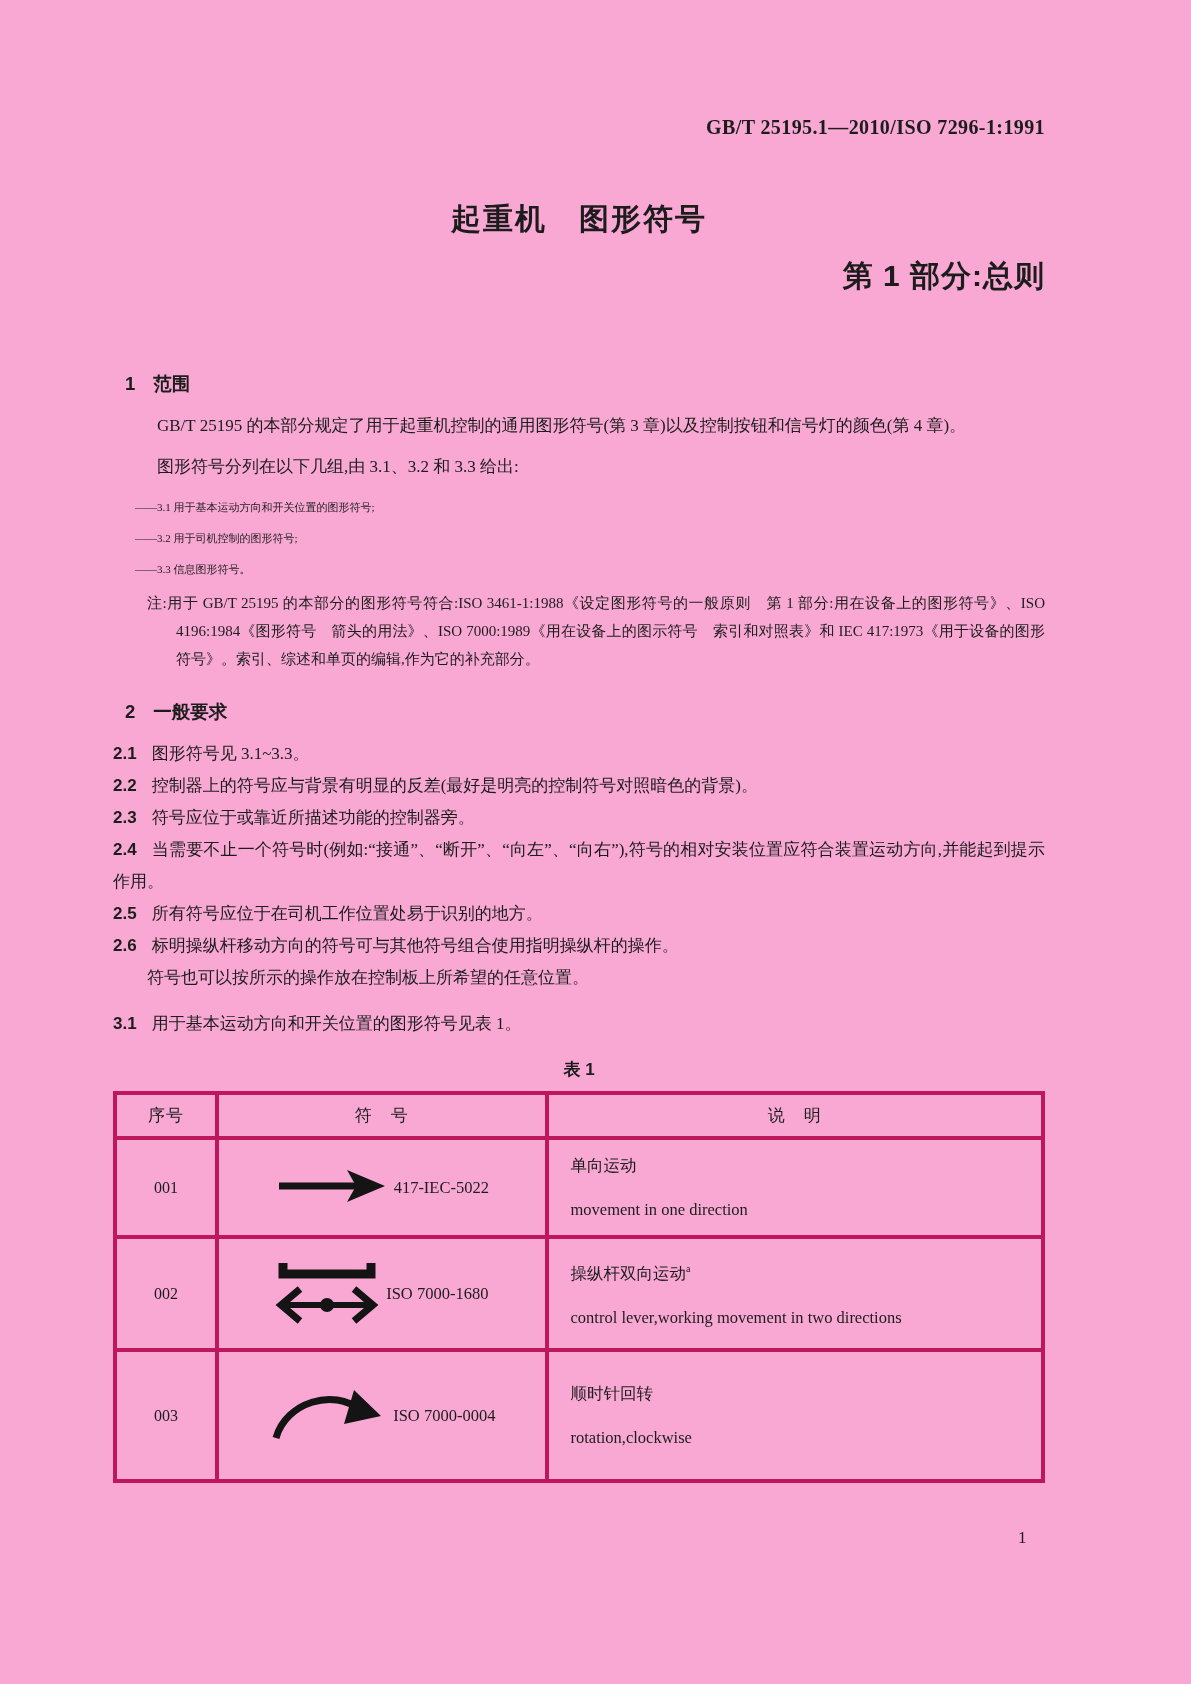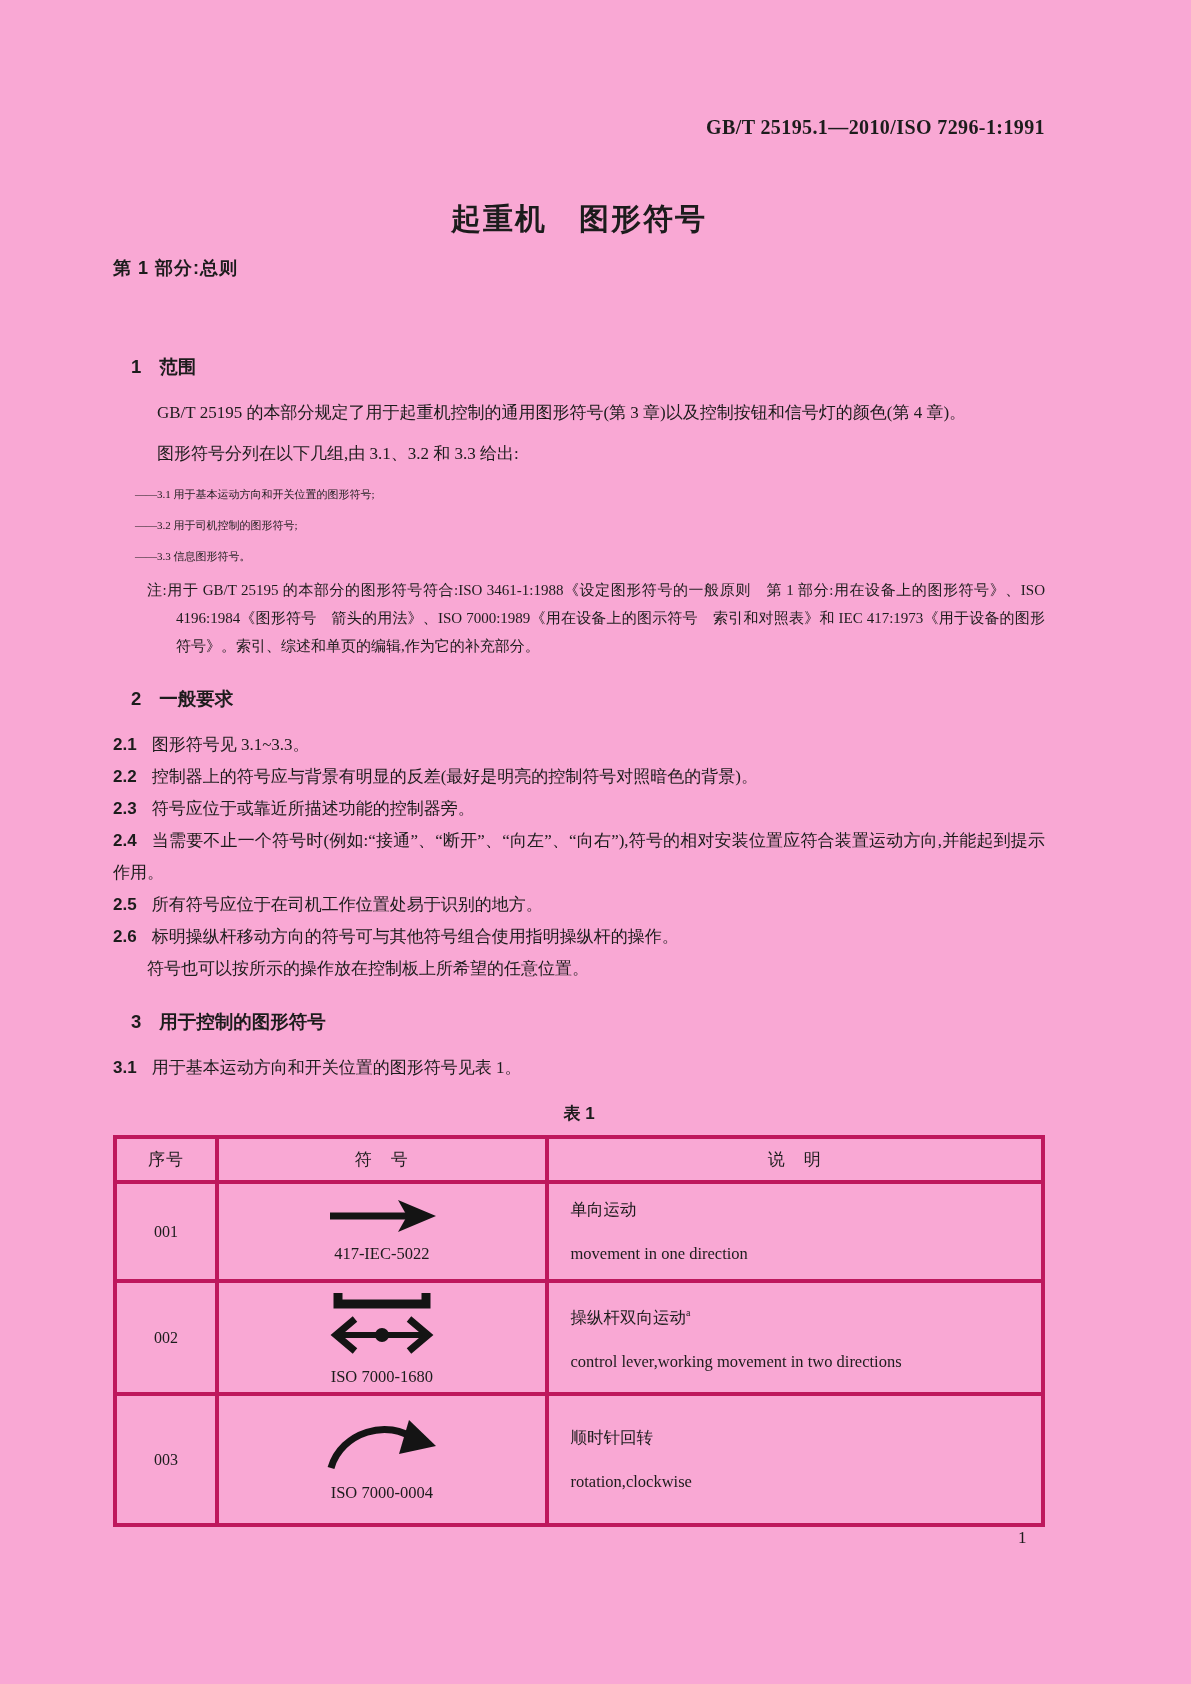--- a/index.html
+++ b/index.html
@@ -30,31 +30,31 @@
   .title-line1 {
     margin-top: 60px;
     text-align: center;
     font-family: "Liberation Sans", sans-serif;
     font-weight: bold;
     font-size: 30px;
     letter-spacing: 2px;
   }
   .title-line2 {
     margin-top: 16px;
-    text-align: left;
-    font-family: "Liberation Sans", sans-serif;
-    font-weight: bold;
-    font-size: 18px;
+    text-align: right;
+    font-family: "Liberation Sans", sans-serif;
+    font-weight: bold;
+    font-size: 30px;
     letter-spacing: 1px;
   }
   .sec-heading {
     font-family: "Liberation Sans", sans-serif;
     font-weight: bold;
     font-size: 18.5px;
-    margin: 18px;
+    margin: 12px;
   }
   .sec-heading .sec-num { margin-right: 18px; }
   #sec1-heading { margin-top: 74px; }
   #sec2-heading { margin-top: 26px; }
   #sec3-heading { margin-top: 24px; }
   .body-p {
     font-size: 17px;
     line-height: 31px;
     margin: 10px;
     text-align: justify;
@@ -115,21 +115,21 @@
   tr.r1 td { height: 99px; }
   tr.r2 td { height: 113px; }
   tr.r3 td { height: 131px; }
   td.cell-num {
     text-align: center;
     font-size: 16px;
   }
   td.cell-sym { text-align: center; }
   .sym-wrap {
     display: flex;
-    flex-direction: column;
+    flex-direction: row;
     align-items: center;
     justify-content: center;
     gap: 7px;
   }
   .sym-code { font-size: 16.5px; }
   td.cell-desc {
     padding-left: 22px;
     font-size: 16.5px;
     vertical-align: middle;
   }
@@ -170,21 +170,20 @@
     <div class="clauses">
       <p class="clause"><span class="clause-num">2.1</span><span>图形符号见 3.1~3.3。</span></p>
       <p class="clause"><span class="clause-num">2.2</span><span>控制器上的符号应与背景有明显的反差(最好是明亮的控制符号对照暗色的背景)。</span></p>
       <p class="clause"><span class="clause-num">2.3</span><span>符号应位于或靠近所描述功能的控制器旁。</span></p>
       <p class="clause"><span class="clause-num">2.4</span><span>当需要不止一个符号时(例如:“接通”、“断开”、“向左”、“向右”),符号的相对安装位置应符合装置运动方向,并能起到提示作用。</span></p>
       <p class="clause"><span class="clause-num">2.5</span><span>所有符号应位于在司机工作位置处易于识别的地方。</span></p>
       <p class="clause"><span class="clause-num">2.6</span><span>标明操纵杆移动方向的符号可与其他符号组合使用指明操纵杆的操作。</span></p>
       <p class="clause indent">符号也可以按所示的操作放在控制板上所希望的任意位置。</p>
     </div>
 
-    <h2 class="sec-heading" id="sec3-heading"><span class="sec-num">3</span><span>用于控制的图形符号</span></h2>
 
     <div class="clauses">
       <p class="clause"><span class="clause-num">3.1</span><span>用于基本运动方向和开关位置的图形符号见表 1。</span></p>
     </div>
 
     <div class="table-caption">表 1</div>
 
     <table class="sym-table">
       <colgroup>
         <col style="width:11%">

